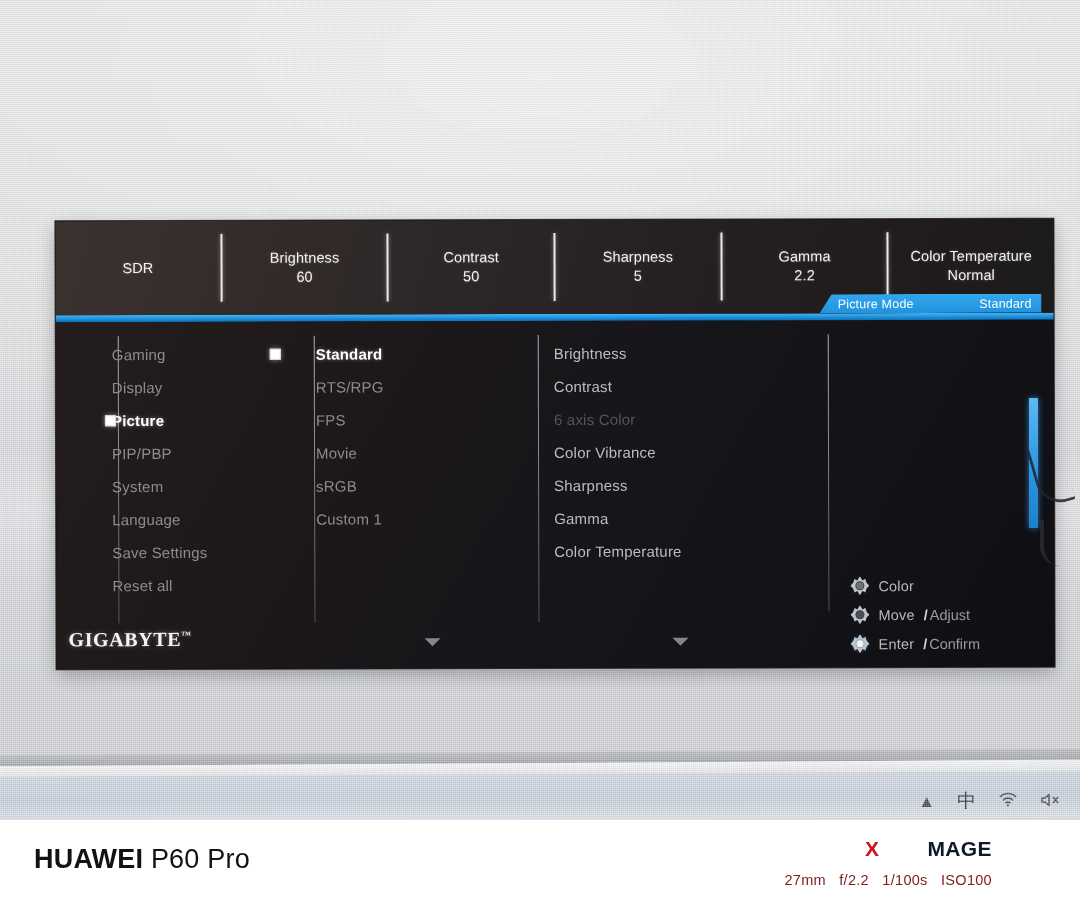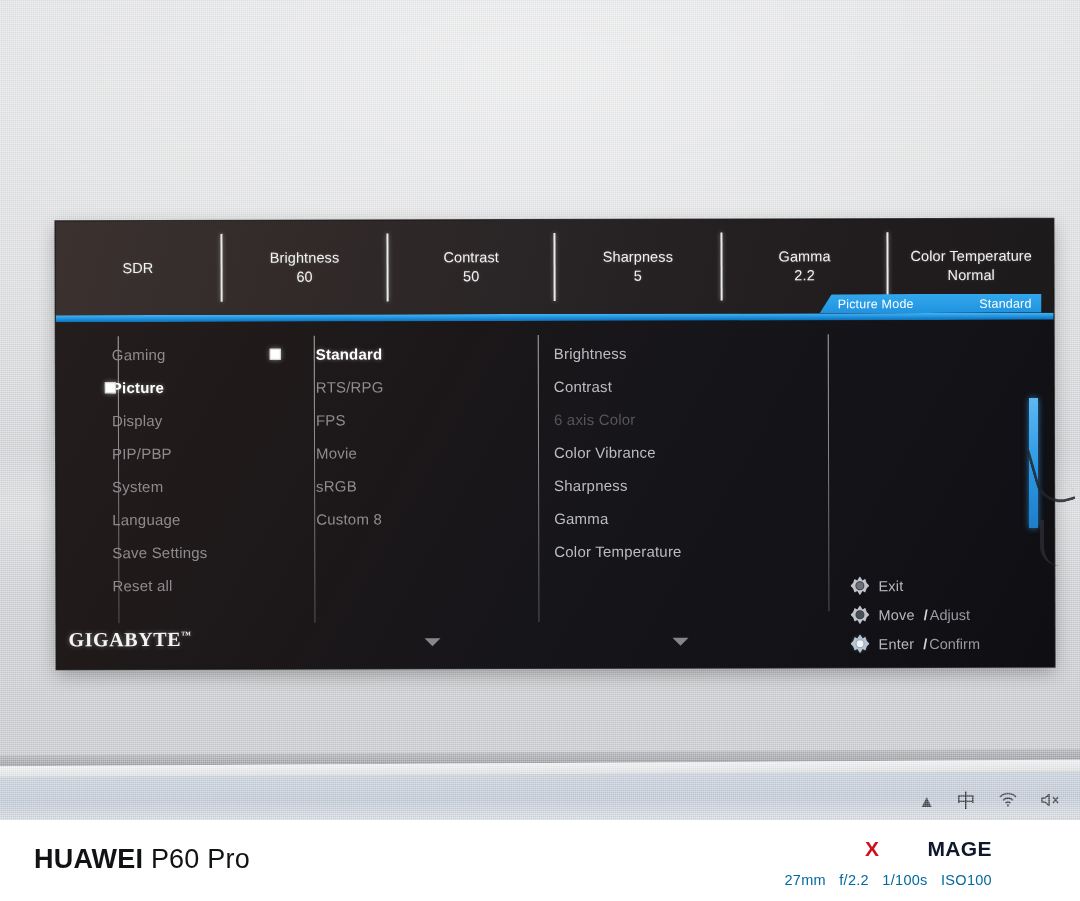--- a/index.html
+++ b/index.html
@@ -254,21 +254,21 @@
 
   .xmage {
     position: absolute; right: 36px; top: 17px;
     font-size: 21px; font-weight: bold; letter-spacing: .4px;
   }
   .xmage .x { color: #cf1020; }
   .xmage .mage { color: #0f172a; margin-left: 48px; }
 
   .exif {
     position: absolute; right: 36px; top: 52px;
-    font-size: 14.5px; color: #0369a1; letter-spacing: .3px;
+    font-size: 14.5px; color: #7f1d1d; letter-spacing: .3px;
     white-space: nowrap;
   }
   .exif span { margin-left: 9px; }
   .exif span:first-child { margin-left: 0; }
 </style>
 </head>
 <body>
 
 <div id="stage">
 
@@ -339,26 +339,26 @@
 
     <div class="blue-bar"></div>
 
     <div class="osd-body">
 
       <div class="col col-1">
         <div class="rail"></div>
         <div class="mi">
             <span>Gaming</span>
           </div>
+        <div class="mi">
+            <span>Display</span>
+          </div>
         <div class="mi sel">
             <span class="marker"></span>
             <span>Picture</span>
-          </div>
-        <div class="mi">
-            <span>Display</span>
           </div>
         <div class="mi">
             <span>PIP/PBP</span>
           </div>
         <div class="mi">
             <span>System</span>
           </div>
         <div class="mi">
             <span>Language</span>
           </div>
@@ -382,21 +382,21 @@
         <div class="mi">
             <span>FPS</span>
           </div>
         <div class="mi">
             <span>Movie</span>
           </div>
         <div class="mi">
             <span>sRGB</span>
           </div>
         <div class="mi">
-            <span>Custom 8</span>
+            <span>Custom 1</span>
           </div>
         <div class="chev"></div>
       </div>
 
       <div class="col col-3">
         <div class="rail"></div>
         <div class="mi bright">
             <span>Brightness</span>
           </div>
         <div class="mi bright">
@@ -422,21 +422,21 @@
 
       <div class="col col-4">
         <div class="rail"></div>
 
         <div class="hints">
           <div class="hint">
             <span class="jicon exit">
                 <span class="rose"></span>
                 <span class="hub"></span>
               </span>
-            <span class="label">Exit</span>
+            <span class="label">Color</span>
           </div>
           <div class="hint">
             <span class="jicon move">
                 <span class="rose"></span>
                 <span class="hub"></span>
               </span>
             <span class="label">Move</span>
             <span class="label2"><span class="slash">/</span><span>Adjust</span></span>
           </div>
           <div class="hint">

